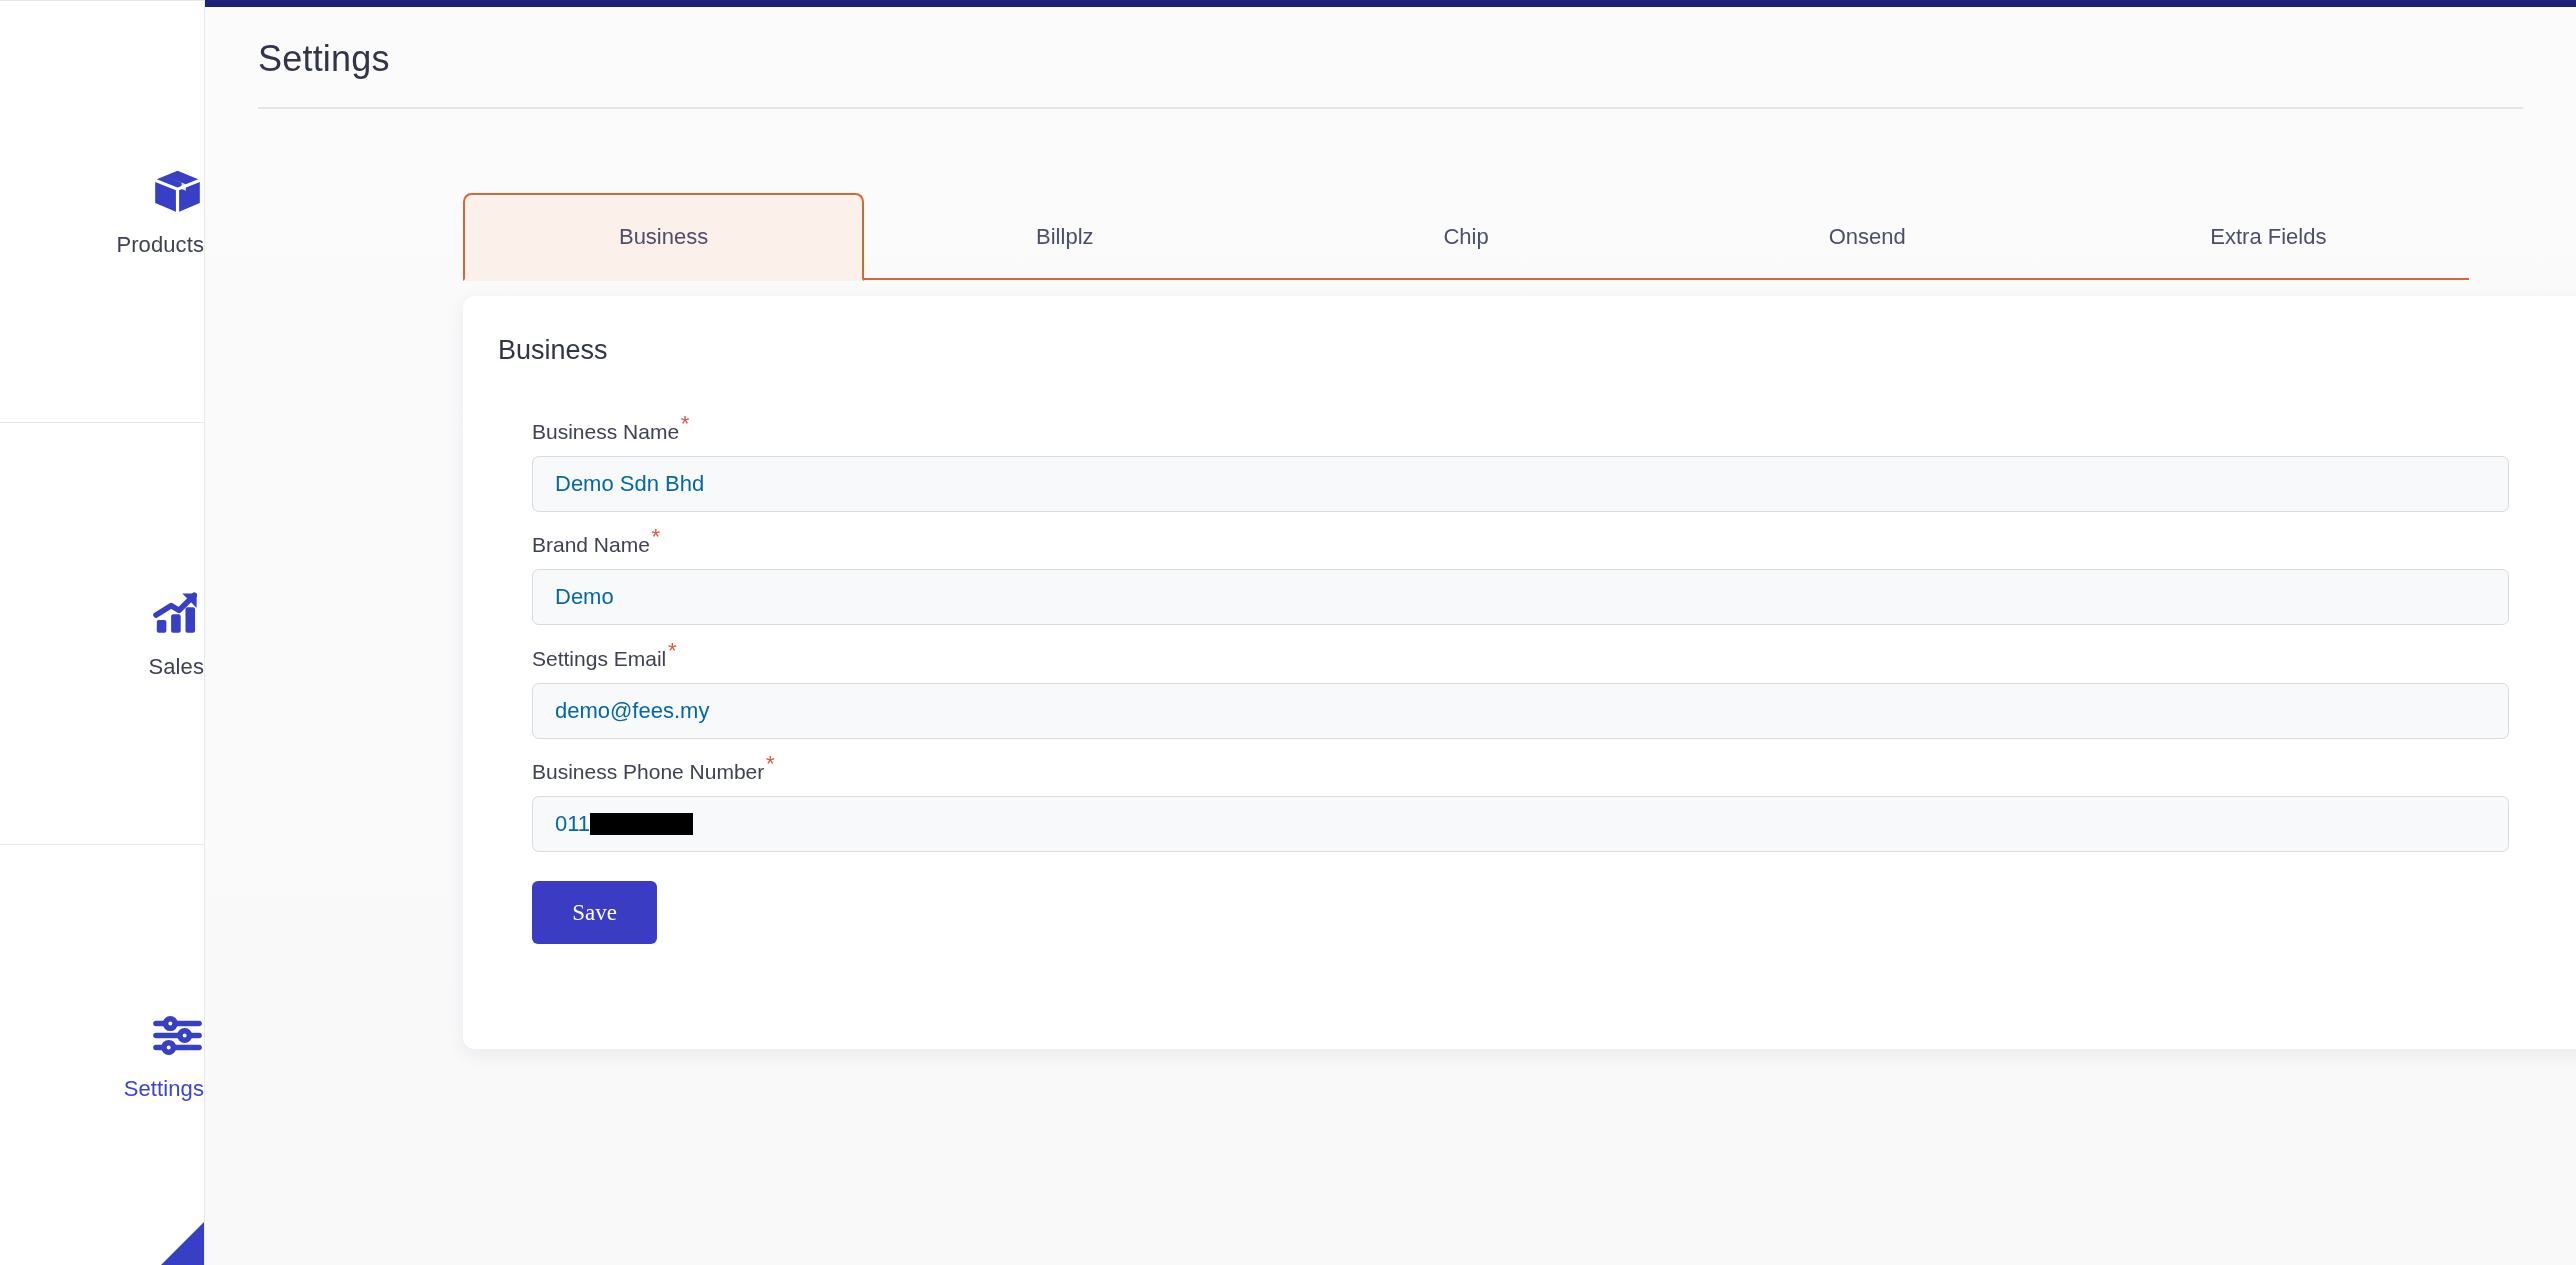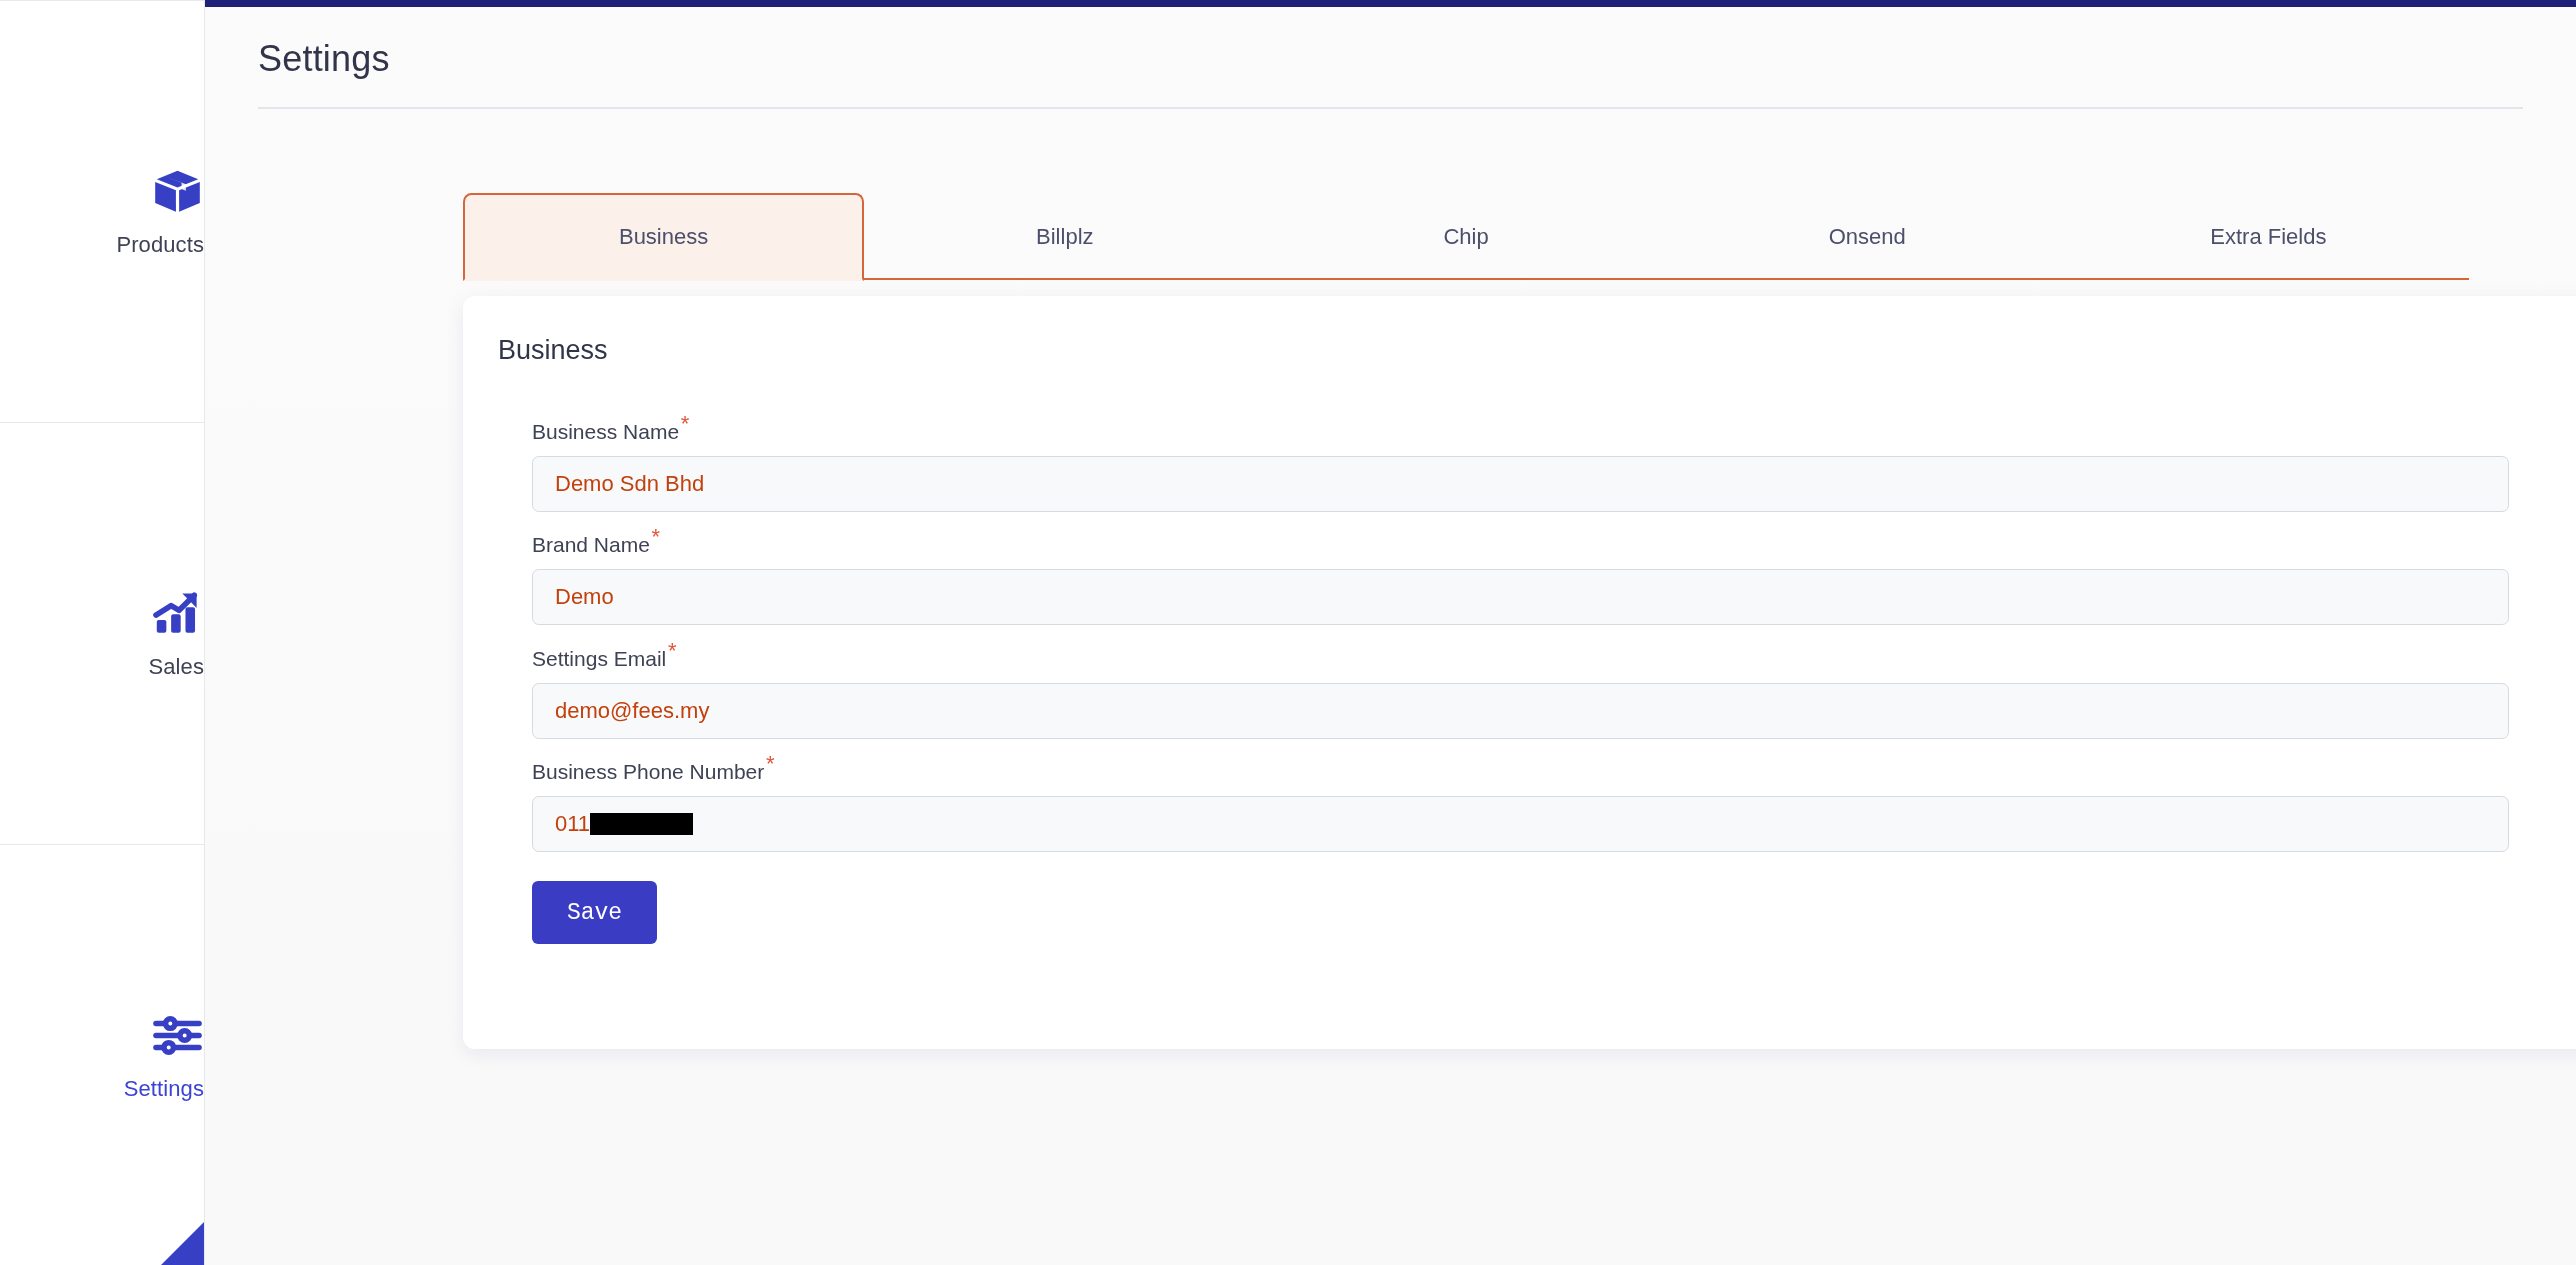--- a/index.html
+++ b/index.html
@@ -198,21 +198,21 @@
   .field-input {
     width: 1977px;
     height: 56px;
     background: #f8f9fb;
     border: 1.7px solid #d6dae1;
     border-radius: 6.8px;
     display: flex;
     align-items: center;
     padding: 0 22px;
     font-size: 22px;
-    color: #c2410c;
+    color: #0369a1;
     cursor: text;
     position: relative;
   }
 
   .field-spacer { height: 20.4px; }
 
   .redaction {
     display: inline-block;
     width: 103px;
     height: 22px;
@@ -223,21 +223,21 @@
 
   #save-btn {
     margin-top: 29px;
     width: 125px;
     height: 63px;
     background: #3a3dc4;
     border: none;
     border-radius: 6px;
     color: #ffffff;
     font-size: 23px;
-    font-family: Liberation Mono, monospace;
+    font-family: Liberation Serif, serif;
     cursor: pointer;
     display: flex;
     align-items: center;
     justify-content: center;
   }
 </style>
 </head>
 <body>
 
 <div id="app">

